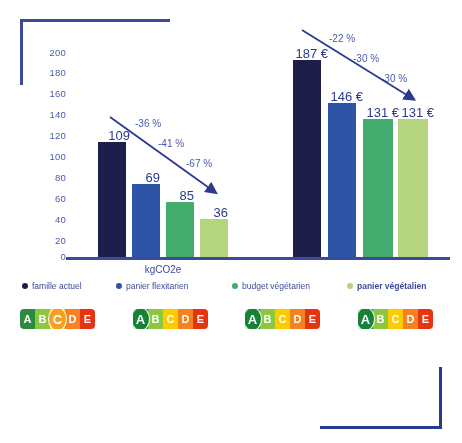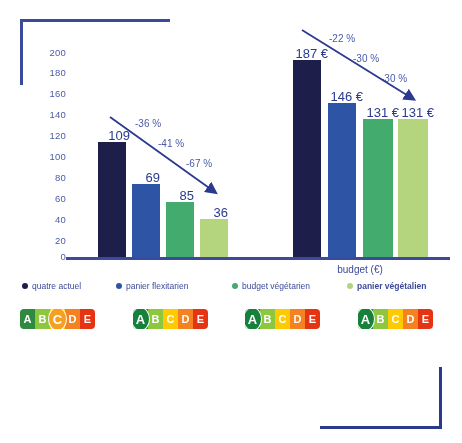--- a/index.html
+++ b/index.html
@@ -120,27 +120,27 @@
         <marker id="ah" markerWidth="7" markerHeight="7" refX="3" refY="3.5" orient="auto">
           <path d="M0,0 L7,3.5 L0,7 z" fill="#2b3a8f"></path>
         </marker>
       </defs>
       <line x1="110" y1="117" x2="212" y2="190" stroke="#2b3a8f" stroke-width="1.8" marker-end="url(#ah)"></line>
       <line x1="302" y1="30" x2="410" y2="97" stroke="#2b3a8f" stroke-width="1.8" marker-end="url(#ah)"></line>
     </svg>
 
     <div class="axis-line"></div>
 
-    <div class="group-label" style="left:320px; top:264px; width:80px;">budget (€)</div>
+    <div class="group-label" style="left:123px; top:264px; width:80px;">kgCO2e</div>
   </div>
 
   <div class="legend">
     <div class="legend-item" style="left:22px;">
       <span class="legend-dot" style="background:#1d1f4a;"></span>
-      <span>quatre actuel</span>
+      <span>famille actuel</span>
     </div>
     <div class="legend-item" style="left:116px;">
       <span class="legend-dot" style="background:#2e55a5;"></span>
       <span>panier flexitarien</span>
     </div>
     <div class="legend-item" style="left:232px;">
       <span class="legend-dot" style="background:#43ab6e;"></span>
       <span>budget végétarien</span>
     </div>
     <div class="legend-item" style="left:347px;font-weight:bold;">

